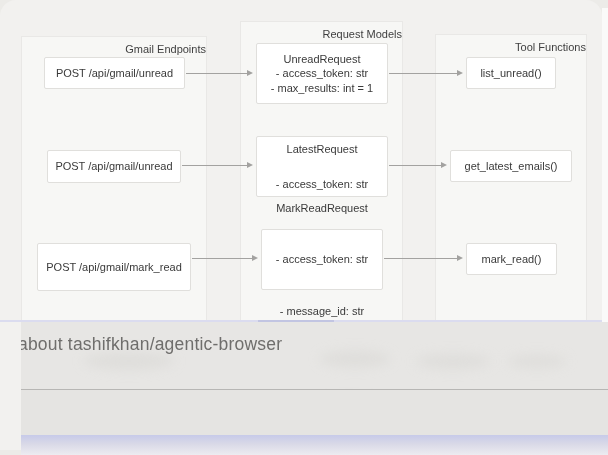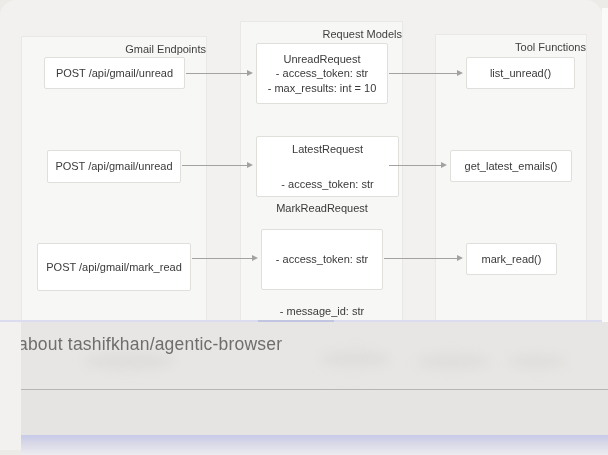--- a/index.html
+++ b/index.html
@@ -109,30 +109,30 @@
   <div class="panel" style="left:435px; top:34px; width:152px; height:288px;">
     <div class="panel-title">Tool Functions</div>
   </div>
 
   <div class="node" style="left:44px; top:57px; width:141px; height:32px;">
     <div>POST /api/gmail/unread</div>
   </div>
   <div class="node" style="left:256px; top:43px; width:132px; height:61px;">
     <div>UnreadRequest</div>
     <div>- access_token: str</div>
-    <div>- max_results: int = 10</div>
+    <div>- max_results: int = 1</div>
   </div>
-  <div class="node" style="left:466px; top:57px; width:109px; height:32px;">
+  <div class="node" style="left:466px; top:57px; width:90px; height:32px;">
     <div>list_unread()</div>
   </div>
 
   <div class="node" style="left:47px; top:150px; width:134px; height:33px;">
     <div>POST /api/gmail/unread</div>
   </div>
-  <div class="node" style="left:256px; top:136px; width:143px; height:61px;gap:21px;">
+  <div class="node" style="left:256px; top:136px; width:132px; height:61px;gap:21px;">
     <div>LatestRequest</div>
     <div>- access_token: str</div>
   </div>
   <div class="node" style="left:450px; top:150px; width:122px; height:32px;">
     <div>get_latest_emails()</div>
   </div>
 
   <div class="node" style="left:37px; top:243px; width:154px; height:48px;">
     <div>POST /api/gmail/mark_read</div>
   </div>

